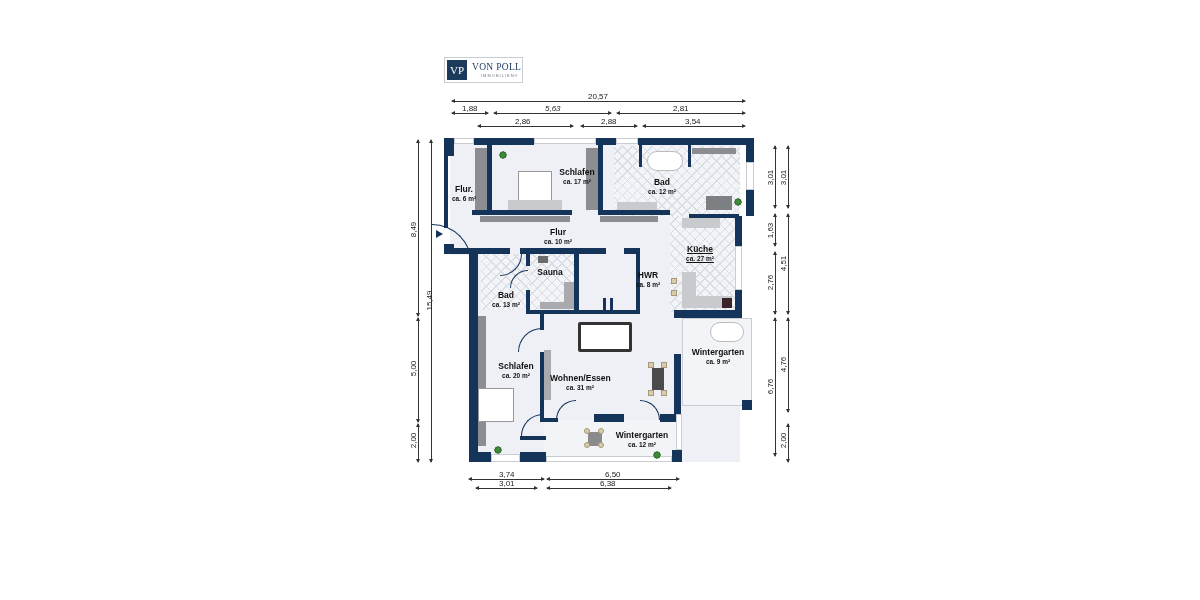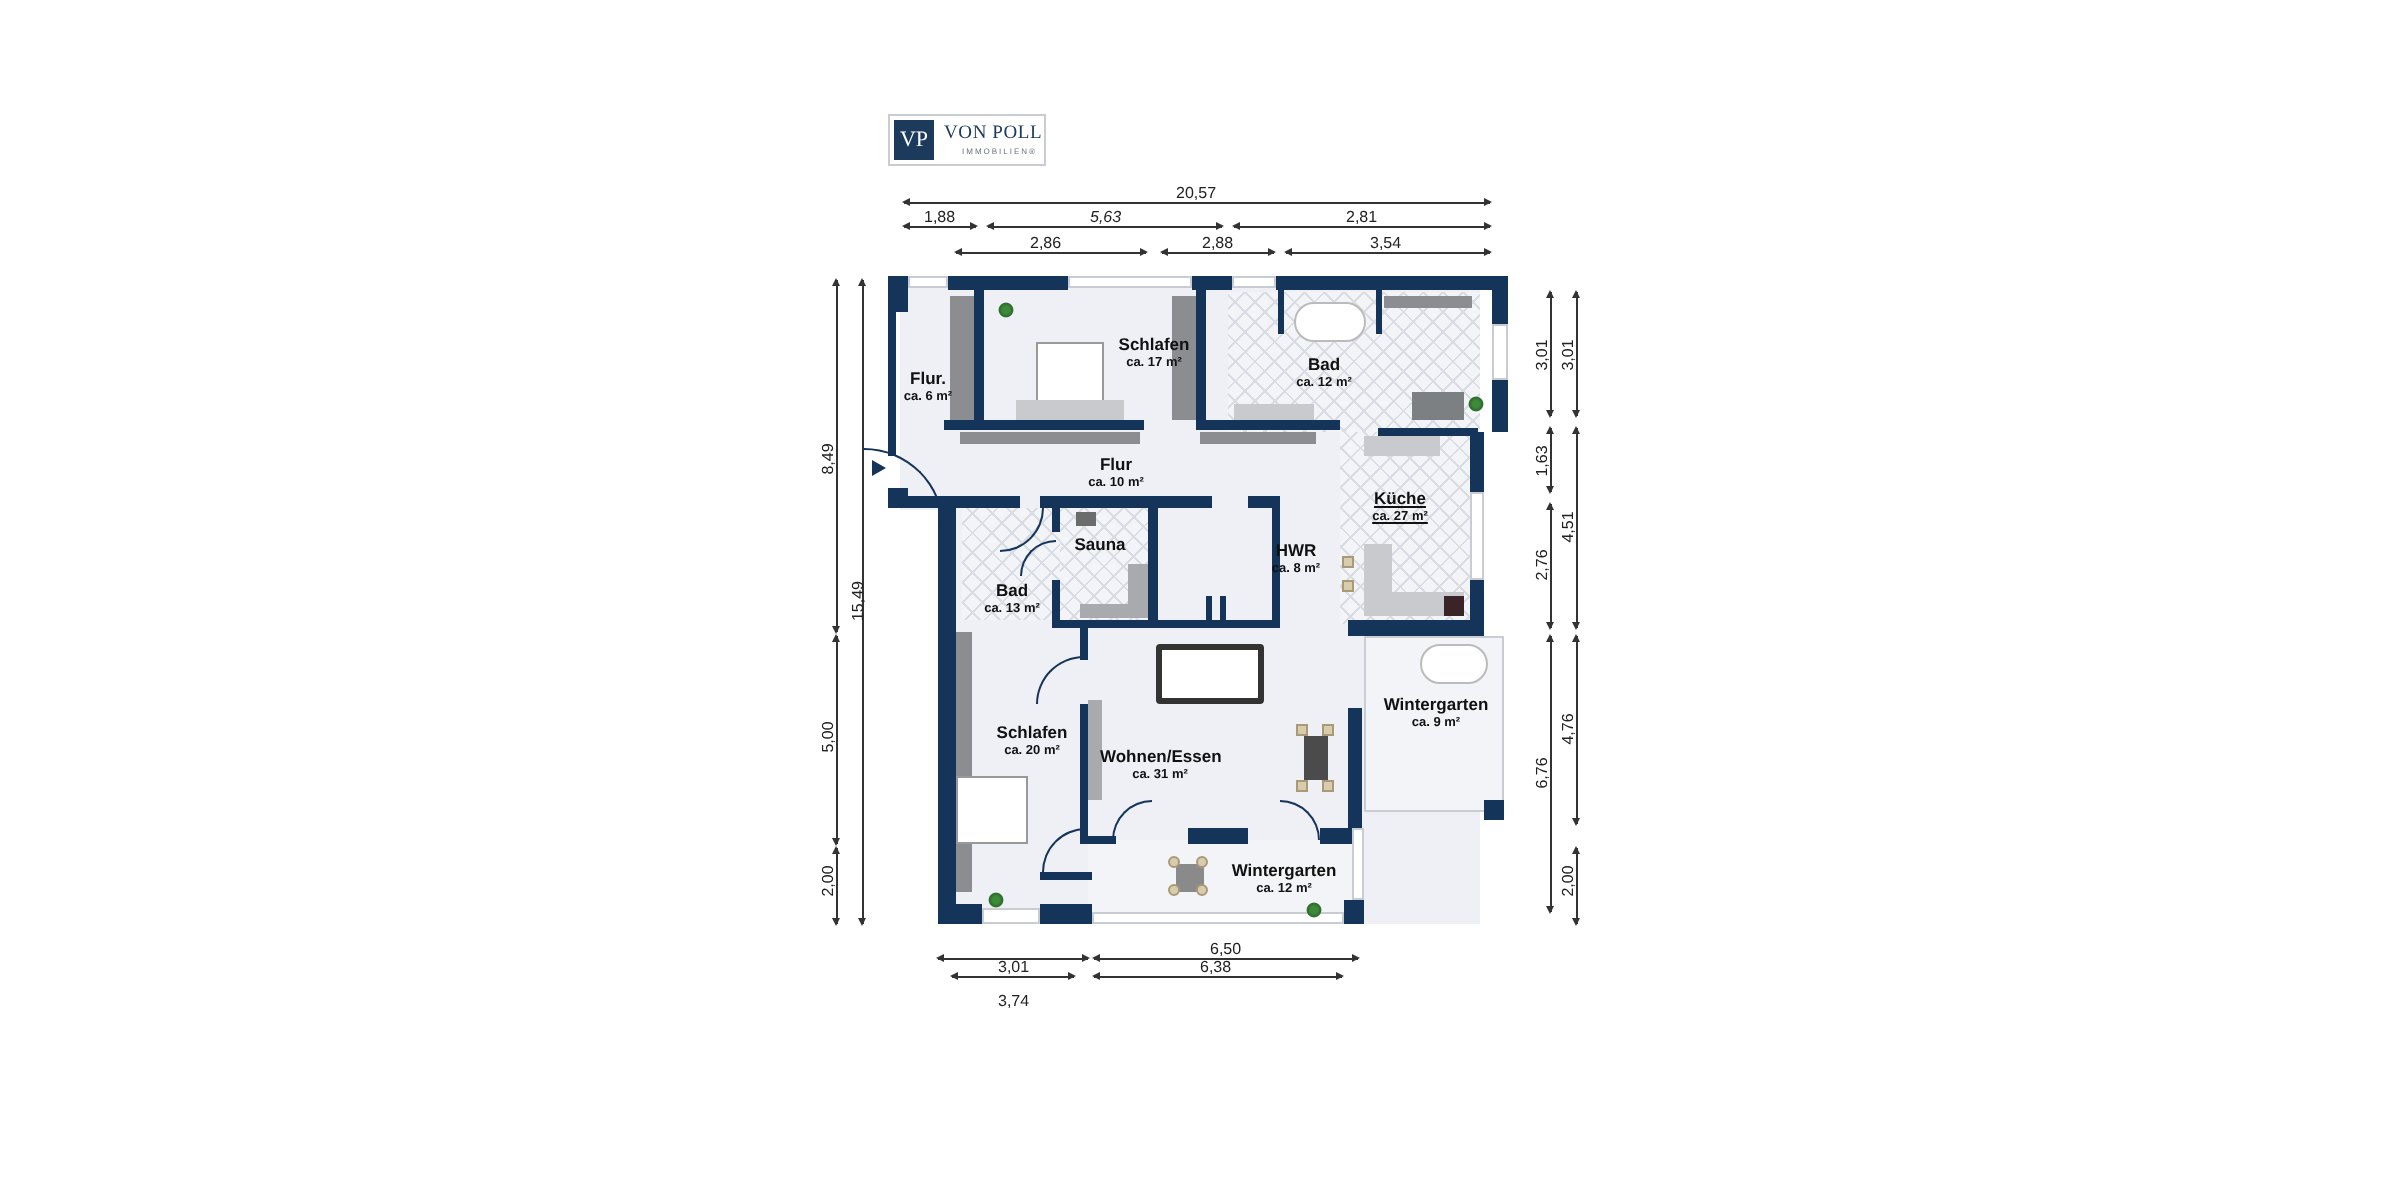--- a/index.html
+++ b/index.html
@@ -106,21 +106,21 @@
   <div class="dim-v" style="left:788px; top:214px; height:100px;"></div>
   <div class="dim-label-v" style="left:776px; top:259px;">4,51</div>
   <div class="dim-v" style="left:788px; top:318px; height:94px;"></div>
   <div class="dim-label-v" style="left:776px; top:360px;">4,76</div>
   <div class="dim-v" style="left:788px; top:424px; height:38px;"></div>
   <div class="dim-label-v" style="left:776px; top:436px;">2,00</div>
 </div>
 
 <div>
   <div class="dim-h" style="left:469px; top:479px; width:75px;"></div>
-  <div class="dim-label" style="left:499px; top:496px;">3,74</div>
+  <div class="dim-label" style="left:499px; top:470px;">3,74</div>
   <div class="dim-h" style="left:547px; top:479px; width:132px;"></div>
   <div class="dim-label" style="left:605px; top:470px;">6,50</div>
   <div class="dim-h" style="left:476px; top:488px; width:61px;"></div>
   <div class="dim-label" style="left:499px; top:479px;">3,01</div>
   <div class="dim-h" style="left:547px; top:488px; width:124px;"></div>
   <div class="dim-label" style="left:600px; top:479px;">6,38</div>
 </div>
 
 <div>
 

